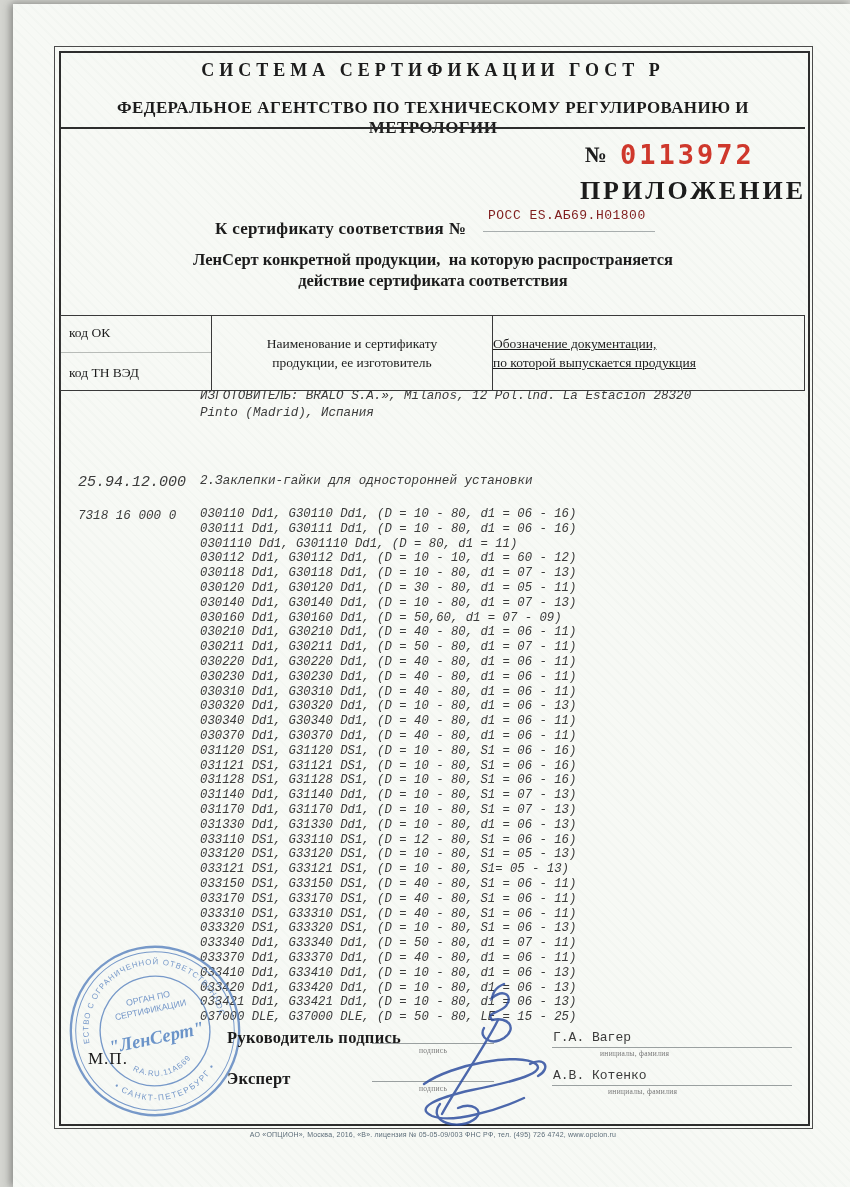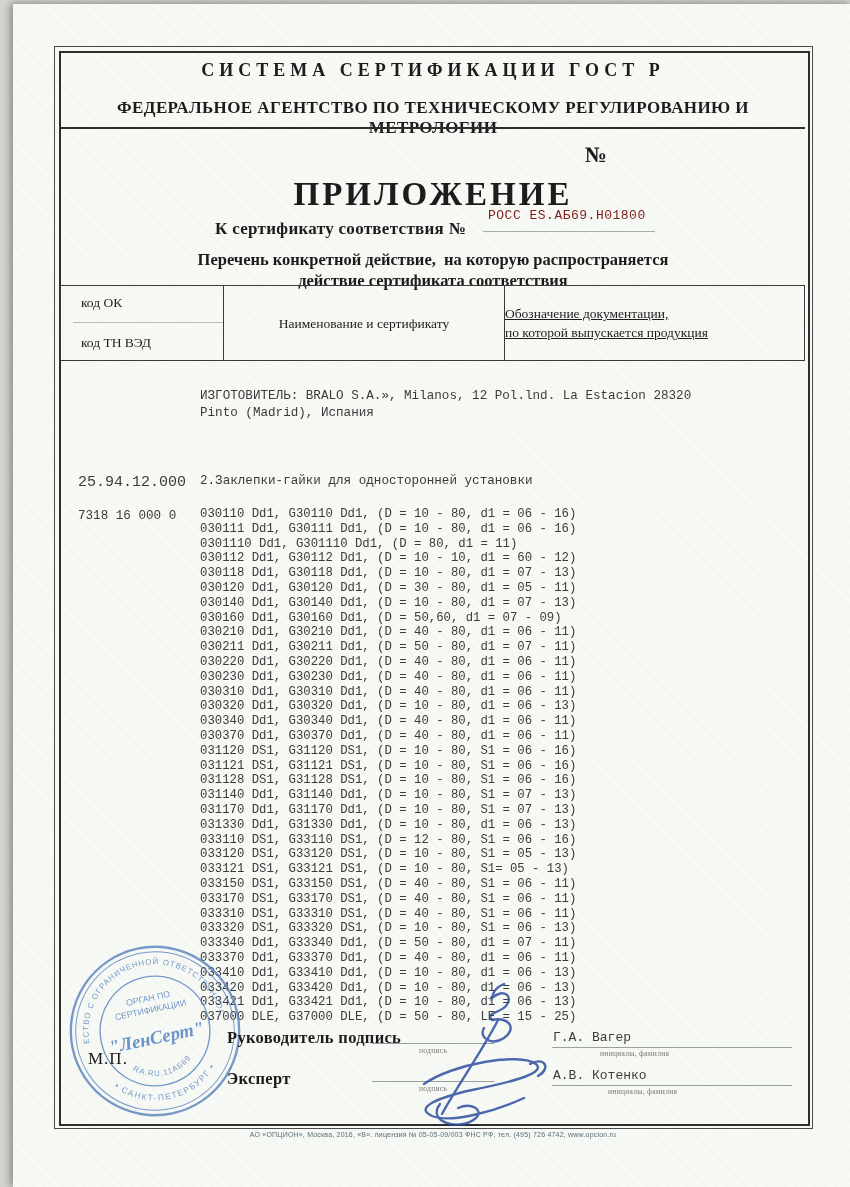--- a/index.html
+++ b/index.html
@@ -10,35 +10,35 @@
          box-shadow:-4px 0 7px rgba(60,60,60,.35), 0 -3px 6px rgba(60,60,60,.18);}
   .abs{position:absolute;}
   .frame-outer{left:54px;top:46px;width:757px;height:1081px;border:1px solid #4b4b4b;}
   .frame-inner{left:59px;top:51px;width:747px;height:1071px;border:2px solid #2d2d2d;}
   .hdr1{left:60px;top:60px;width:746px;text-align:center;font-weight:bold;font-size:18px;letter-spacing:5px;}
   .hdr2{left:60px;top:98px;width:746px;text-align:center;font-weight:bold;font-size:17px;letter-spacing:0.4px;}
   .hdr-sep{left:61px;top:127px;width:744px;height:2px;background:#2d2d2d;}
   .docno{left:585px;top:142px;font-size:22px;font-weight:bold;}
   .docno-digits{left:620px;top:139px;font-family:"DejaVu Sans Mono","Liberation Mono",monospace;
                 font-size:27px;letter-spacing:3px;font-weight:bold;}
-  .title{left:60px;top:176px;width:746px;text-align:center;font-weight:bold;font-size:33px;letter-spacing:3px;}
+  .title{left:60px;top:176px;width:746px;text-align:right;font-weight:bold;font-size:26px;letter-spacing:3px;}
   .certlabel{left:215px;top:219px;font-weight:bold;font-size:17px;letter-spacing:0.3px;}
   .certvalue{left:488px;top:208px;font-family:"Liberation Mono","DejaVu Sans Mono",monospace;font-size:13px;color:#7f1d1d;letter-spacing:0.5px;}
   .certline{left:483px;top:231px;width:172px;height:1px;background:#a8aeae;}
   .sub1{left:60px;top:250px;width:746px;text-align:center;font-weight:bold;font-size:16.5px;white-space:pre;}
   .sub2{left:60px;top:271px;width:746px;text-align:center;font-weight:bold;font-size:16.5px;}
-  .thead{left:60px;top:285px;width:745px;height:76px;border:1.5px solid #3a3a3a;display:flex;box-sizing:border-box;padding-left:12px;}
+  .thead{left:60px;top:315px;width:745px;height:76px;border:1.5px solid #3a3a3a;display:flex;box-sizing:border-box;}
   .thead .c1{width:150px;border-right:1px solid #3a3a3a;position:relative;font-size:13.5px;}
   .thead .c1 .t{position:absolute;left:8px;top:9px;}
   .thead .c1 .b{position:absolute;left:8px;bottom:9px;}
   .thead .c1 .div{position:absolute;left:0;right:0;top:36px;height:1px;background:#b8bcb8;}
   .thead .c2{width:280px;border-right:1px solid #3a3a3a;display:flex;flex-direction:column;justify-content:center;
              text-align:center;font-size:13.5px;line-height:19px;}
   .thead .c3{flex:1;display:flex;flex-direction:column;justify-content:center;text-align:left;font-size:13.5px;line-height:19px;text-decoration:underline;}
-  .mono{font-family:"Liberation Mono","DejaVu Sans Mono",monospace;color:#3b3b3b;white-space:pre;}
+  .mono{font-family:"Liberation Mono","DejaVu Sans Mono",monospace;color:#3b3b3b;white-space:pre;font-style:italic;}
   .mfr1{left:200px;top:389px;font-size:12.6px;}
   .mfr2{left:200px;top:406px;font-size:12.6px;}
   .okcode{left:78px;top:474px;font-size:15px;}
   .prodhead{left:200px;top:474px;font-size:12.6px;}
   .tnved{left:78px;top:509px;font-size:12.6px;}
   .plist{left:200px;top:507px;font-size:12.3px;line-height:14.8px;}
   .siglabel{font-weight:bold;font-size:16.5px;letter-spacing:0.3px;}
   .sigline{height:1px;background:#9aa0a0;}
   .tiny{font-size:7.5px;color:#777;letter-spacing:0.3px;}
   .signame{font-family:"Liberation Mono","DejaVu Sans Mono",monospace;font-size:13px;color:#3b3b3b;white-space:pre;}
@@ -54,38 +54,40 @@
 <div class="canvas">
   <div class="paper abs"></div>
   <div class="abs frame-outer"></div>
   <div class="abs frame-inner"></div>
 
   <div class="abs hdr1">СИСТЕМА СЕРТИФИКАЦИИ ГОСТ Р</div>
   <div class="abs hdr2">ФЕДЕРАЛЬНОЕ АГЕНТСТВО ПО ТЕХНИЧЕСКОМУ РЕГУЛИРОВАНИЮ И МЕТРОЛОГИИ</div>
   <div class="abs hdr-sep"></div>
 
   <div class="abs docno">№</div>
+  <div class="abs docno-digits" style="color:#cf382c;">0113972</div>
 
   <div class="abs title">ПРИЛОЖЕНИЕ</div>
 
   <div class="abs certlabel">К сертификату соответствия №</div>
   <div class="abs certvalue">РОСС ES.АБ69.Н01800</div>
   <div class="abs certline"></div>
 
-  <div class="abs sub1">Перечень конкретной действие,  на которую распространяется</div>
+  <div class="abs sub1">ЛенСерт конкретной продукции,  на которую распространяется</div>
   <div class="abs sub2">действие сертификата соответствия</div>
 
   <div class="abs thead">
     <div class="c1">
       <div class="t">код ОК</div>
       <div class="div"></div>
       <div class="b">код ТН ВЭД</div>
     </div>
     <div class="c2">
       <div>Наименование и сертификату</div>
+      <div>продукции, ее изготовитель</div>
     </div>
     <div class="c3">
       <div>Обозначение документации,</div>
       <div>по которой выпускается продукция</div>
     </div>
   </div>
 
   <div class="abs mono mfr1">ИЗГОТОВИТЕЛЬ: BRALO S.A.», Milanos, 12 Pol.lnd. La Estacion 28320</div>
   <div class="abs mono mfr2">Pinto (Madrid), Испания</div>
 

